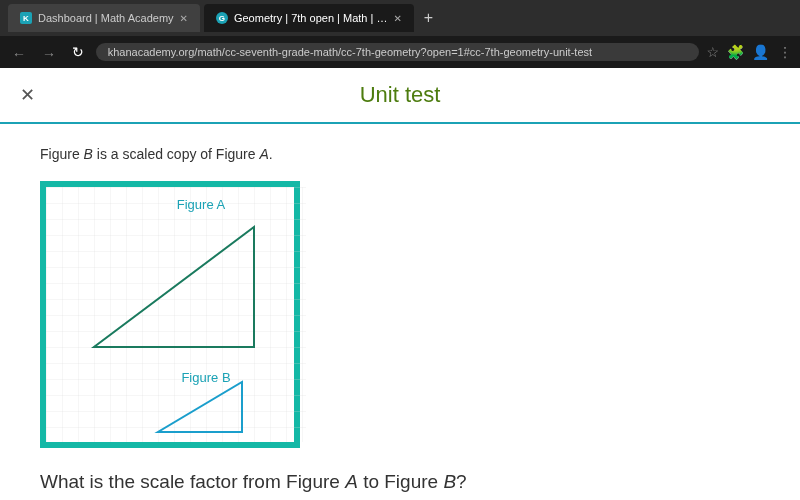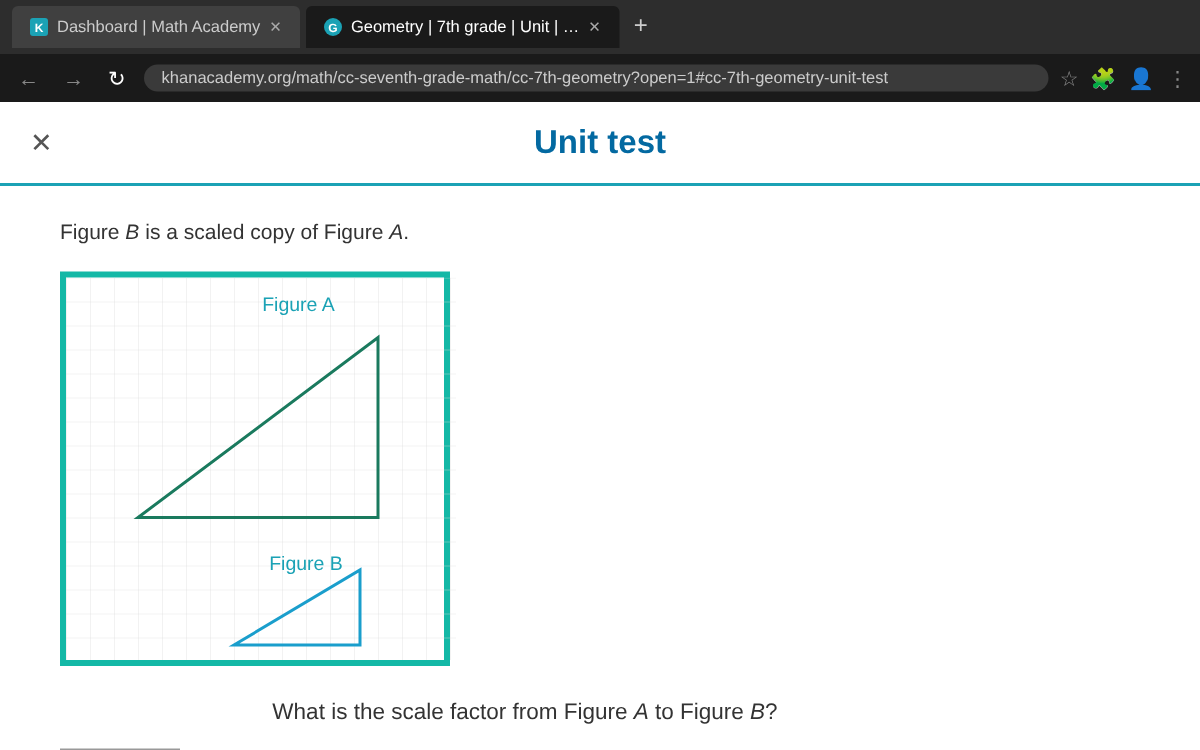--- a/index.html
+++ b/index.html
@@ -83,22 +83,22 @@
 
     
     .page-header {
       border-bottom: 2px solid #1ba2b5;
       padding: 14px 0;
       text-align: center;
       position: relative;
     }
     .page-title {
       font-size: 22px;
-      font-weight: 700;
-      color: #0369a1;
+      font-weight: 400;
+      color: #4d7c0f;
     }
     .close-btn {
       position: absolute;
       left: 20px;
       top: 50%;
       transform: translateY(-50%);
       font-size: 18px;
       color: #555;
       cursor: pointer;
     }
@@ -109,55 +109,54 @@
       max-width: 700px;
     }
     .question-text {
       font-size: 14px;
       margin-bottom: 16px;
       line-height: 1.5;
     }
 
     
     .figure-container {
-      border: 4px solid #14b8a6;
+      border: 6px solid #14b8a6;
       width: 260px;
       position: relative;
       background: #fff;
       margin-bottom: 20px;
     }
     .grid-canvas {
       display: block;
     }
 
     .question-text2 {
-      font-size: 15px;
+      font-size: 19px;
       margin-bottom: 12px;
       line-height: 1.5;
-      text-align: center;
     }
     .answer-box {
       border: 1px solid #999;
       width: 80px;
       height: 28px;
       display: block;
     }
   </style>
 </head>
 <body>
 
 <div class="browser-chrome">
   <div class="tab">
     <span class="tab-favicon" style="background:#1ba2b5;border-radius:2px;color:#fff;font-size:8px;display:flex;align-items:center;justify-content:center;font-weight:bold;">K</span>
     <span style="font-size:11px;">Dashboard | Math Academy</span>
     <span class="tab-close">✕</span>
   </div>
   <div class="tab active">
     <span class="tab-favicon" style="background:#1ba2b5;border-radius:50%;color:#fff;font-size:8px;display:flex;align-items:center;justify-content:center;font-weight:bold;">G</span>
-    <span style="font-size:11px;">Geometry | 7th grade | Unit | …</span>
+    <span style="font-size:11px;">Geometry | 7th open | Math | …</span>
     <span class="tab-close">✕</span>
   </div>
   <span class="tab-new">+</span>
 </div>
 
 <div class="address-bar">
   <span class="nav-btn">←</span>
   <span class="nav-btn">→</span>
   <span class="nav-btn active">↻</span>
   <div class="address-input">

